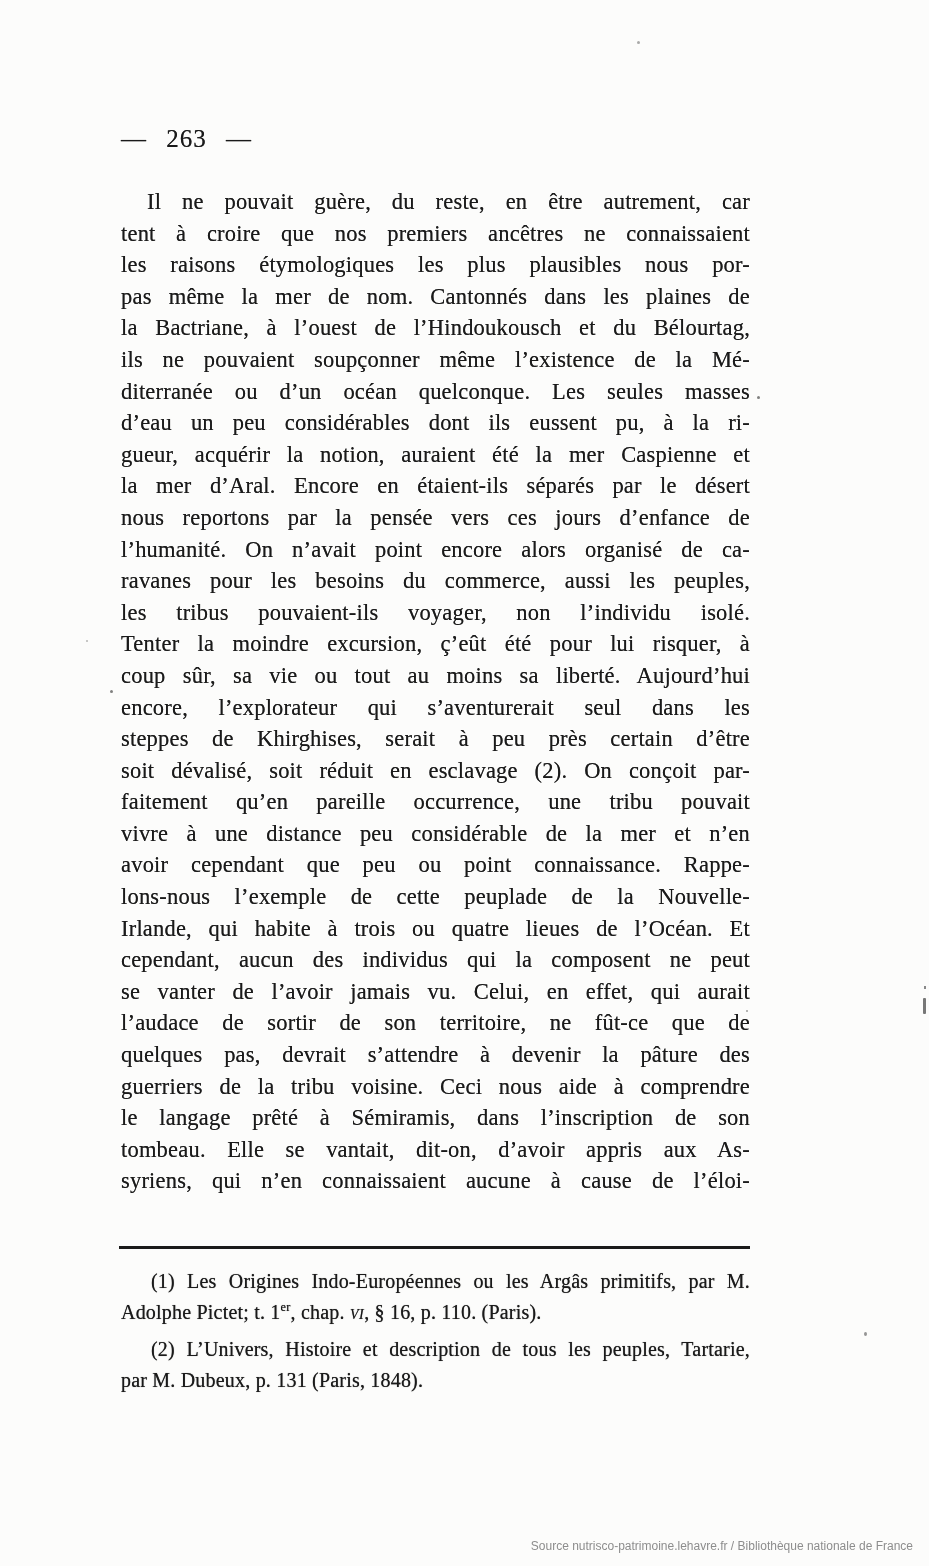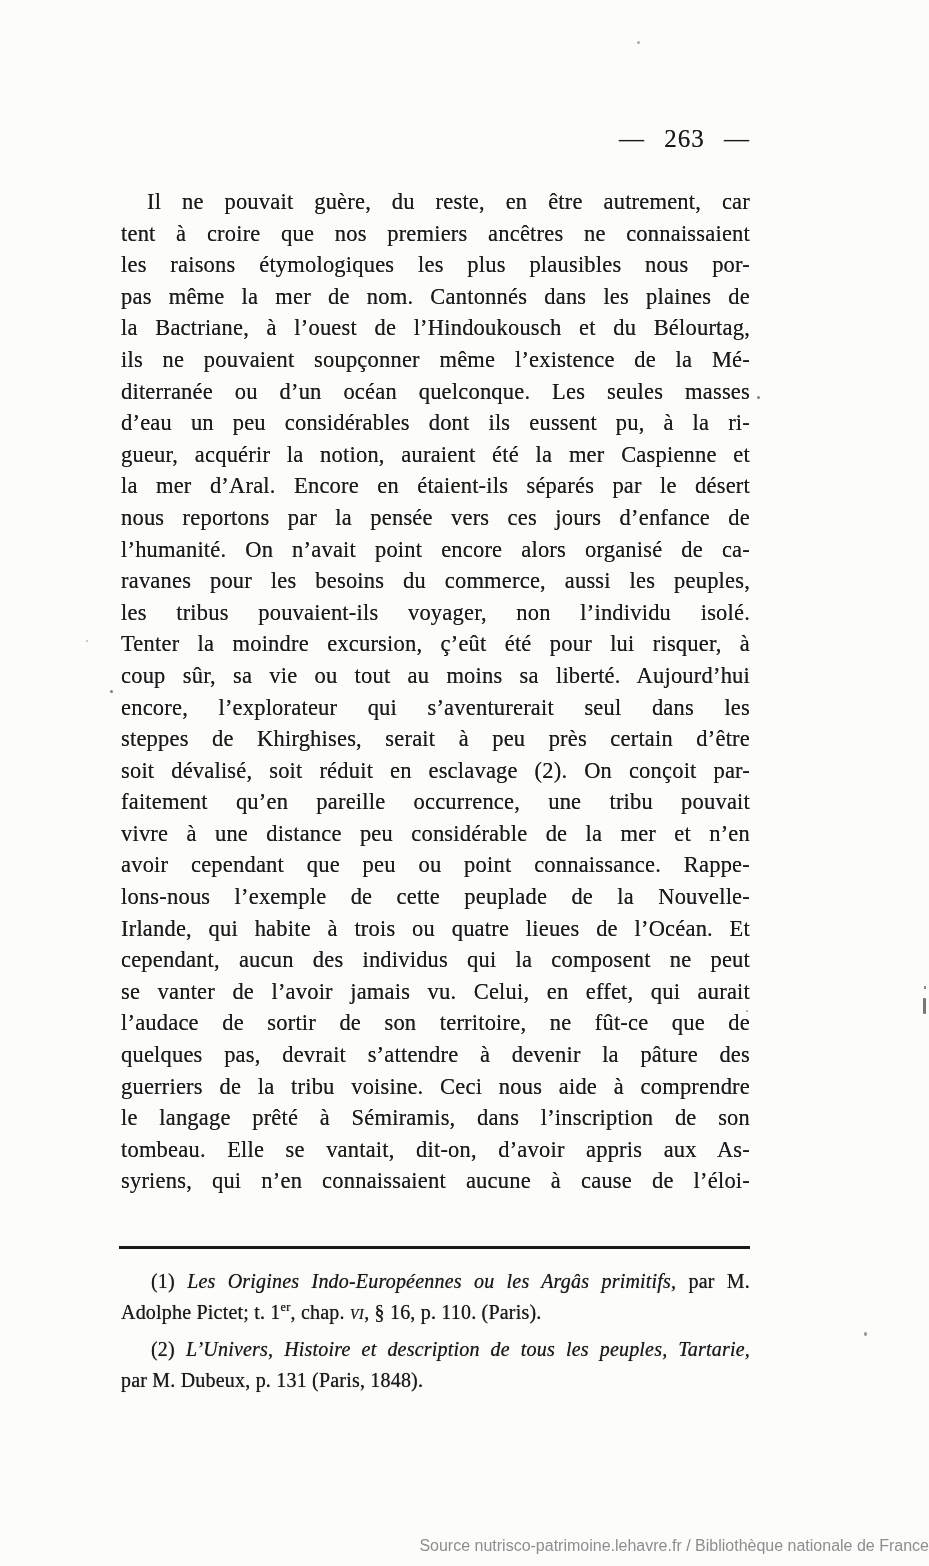--- a/index.html
+++ b/index.html
@@ -13,21 +13,21 @@
     position:relative;
     width:929px;height:1566px;
     background:var(--paper);
     overflow:hidden;
     font-family:"Liberation Serif","DejaVu Serif",serif;
     color:var(--ink);
   }
   
   .page-number{
     position:absolute;left:121px;top:124px;width:629px;
-    text-align:right;
+    text-align:left;
     font-size:25px;line-height:30px;
     word-spacing:12px;letter-spacing:1px;
     text-shadow:0 0 0.6px rgba(26,26,26,.7);
   }
   
   .body-text{
     position:absolute;left:121px;top:186px;width:629px;
     font-size:22.5px;
     letter-spacing:0.2px;
     text-shadow:0 0 0.6px rgba(26,26,26,.7);
@@ -49,28 +49,28 @@
     position:absolute;left:121px;top:1266px;width:629px;
     font-size:20px;
     letter-spacing:0.2px;
     text-shadow:0 0 0.7px rgba(26,26,26,.8);
   }
   .footnote{margin-bottom:6px;}
   .fn-line{height:31px;line-height:31px;overflow:hidden;}
   .fn-line.fn-justify{text-align:justify;}
   .fn-line.fn-justify::after{content:"";display:inline-block;width:100%;height:0;vertical-align:top;}
   .fn-line.fn-indent{text-indent:30px;}
-  .it{font-style:italic;}
+  .it{}
   .sc{font-variant:small-caps;letter-spacing:0.5px;font-style:italic;}
   sup{font-size:0.62em;vertical-align:super;line-height:0;}
   
   .credit{
-    position:absolute;right:0;top:1536px;
+    position:absolute;right:16px;top:1536px;
     font-family:"Liberation Sans","DejaVu Sans",sans-serif;
-    font-size:16px;line-height:20px;
+    font-size:12px;line-height:20px;
     color:var(--credit);
   }
   
   .speck{
     position:absolute;display:block;
     background:rgba(45,45,45,.6);
     border-radius:50%;
   }
   .tick{
     position:absolute;display:block;

